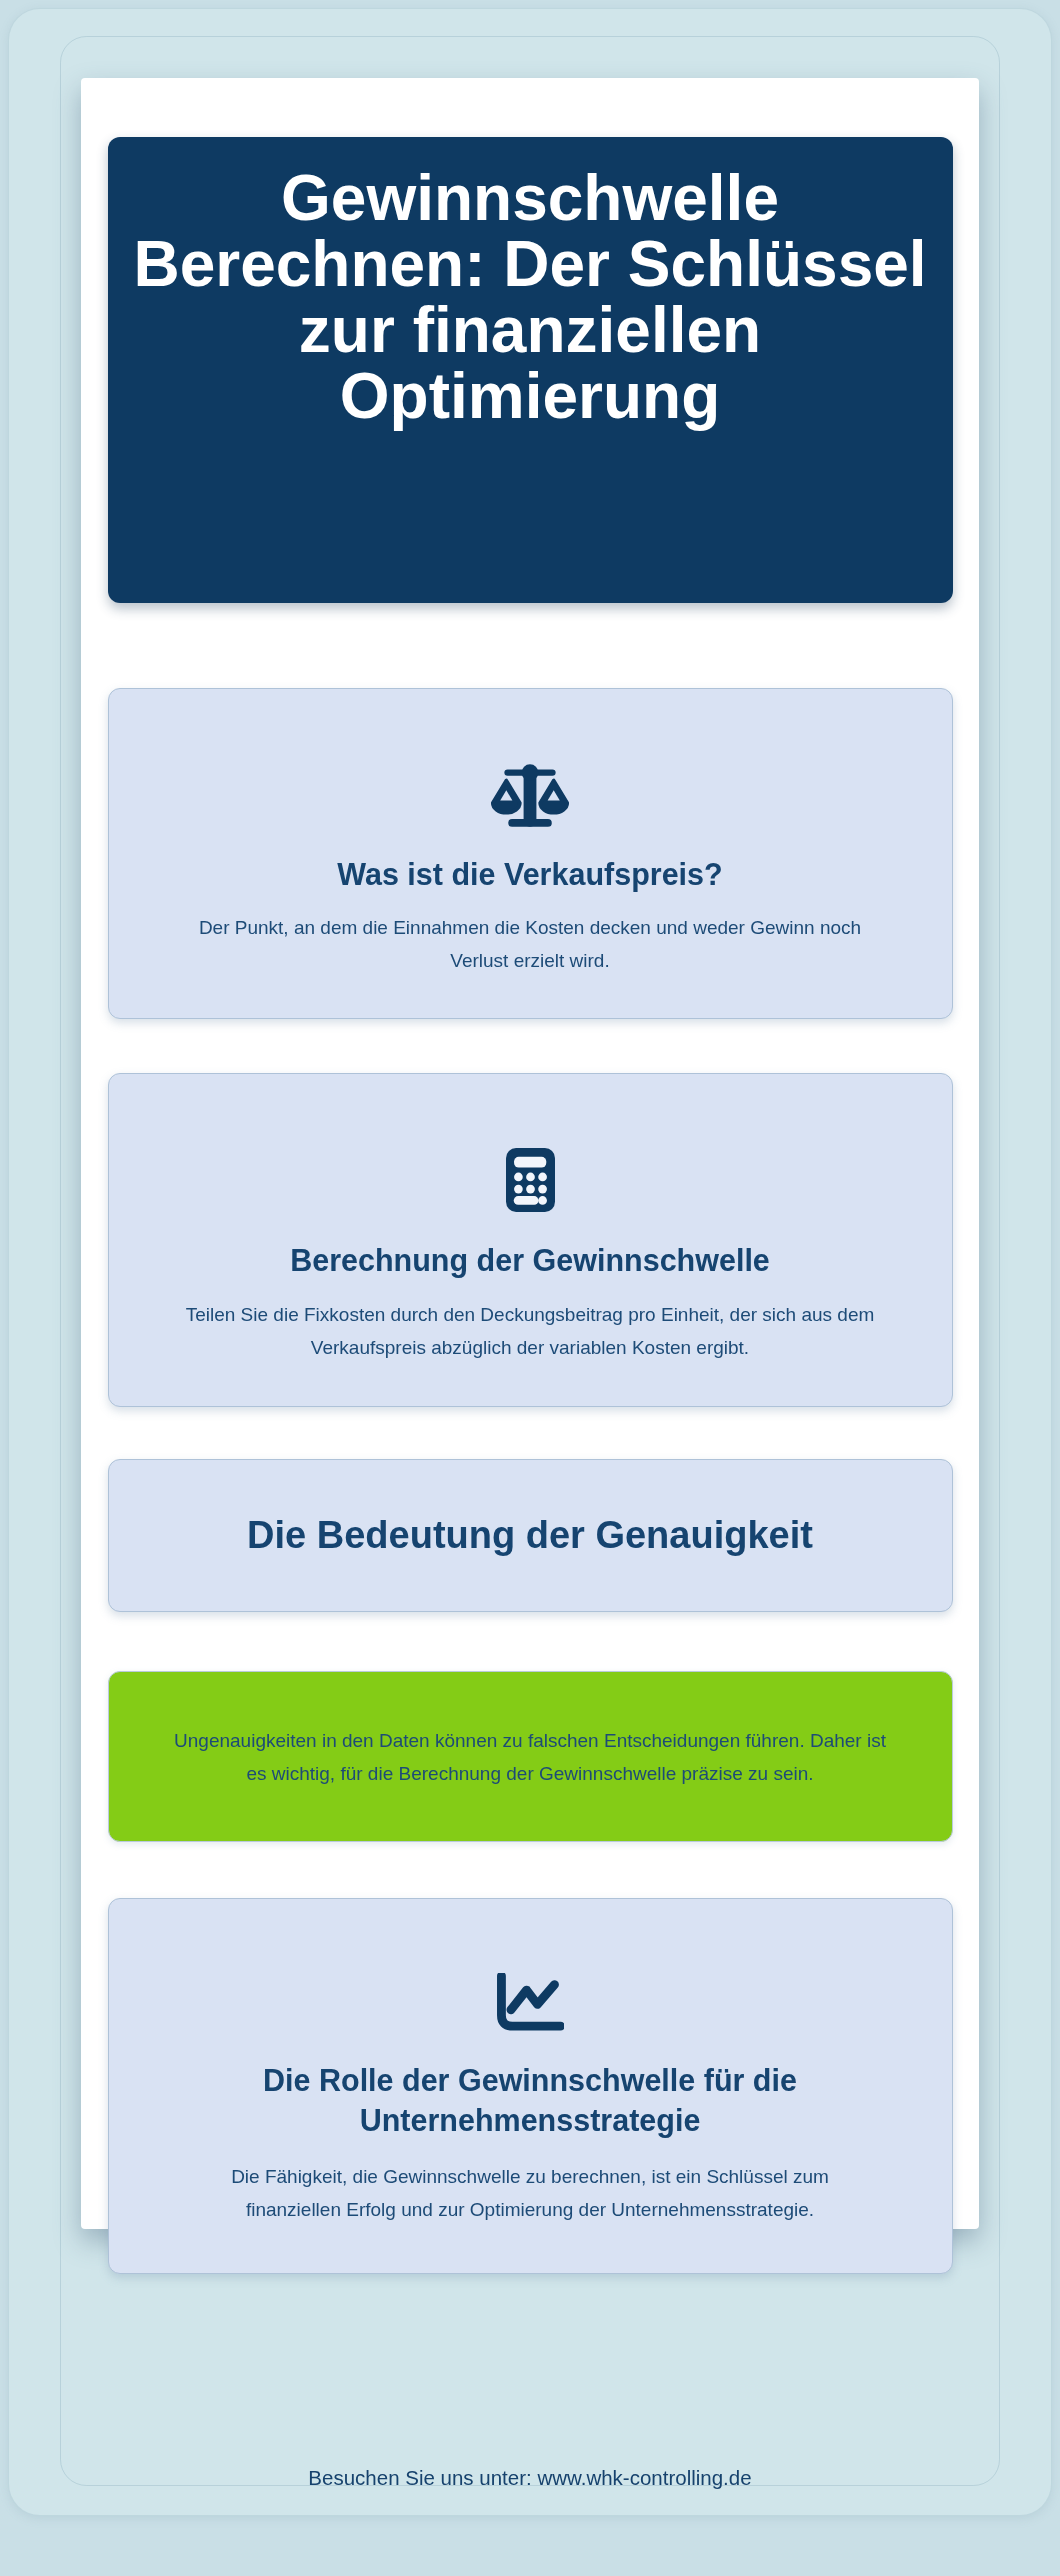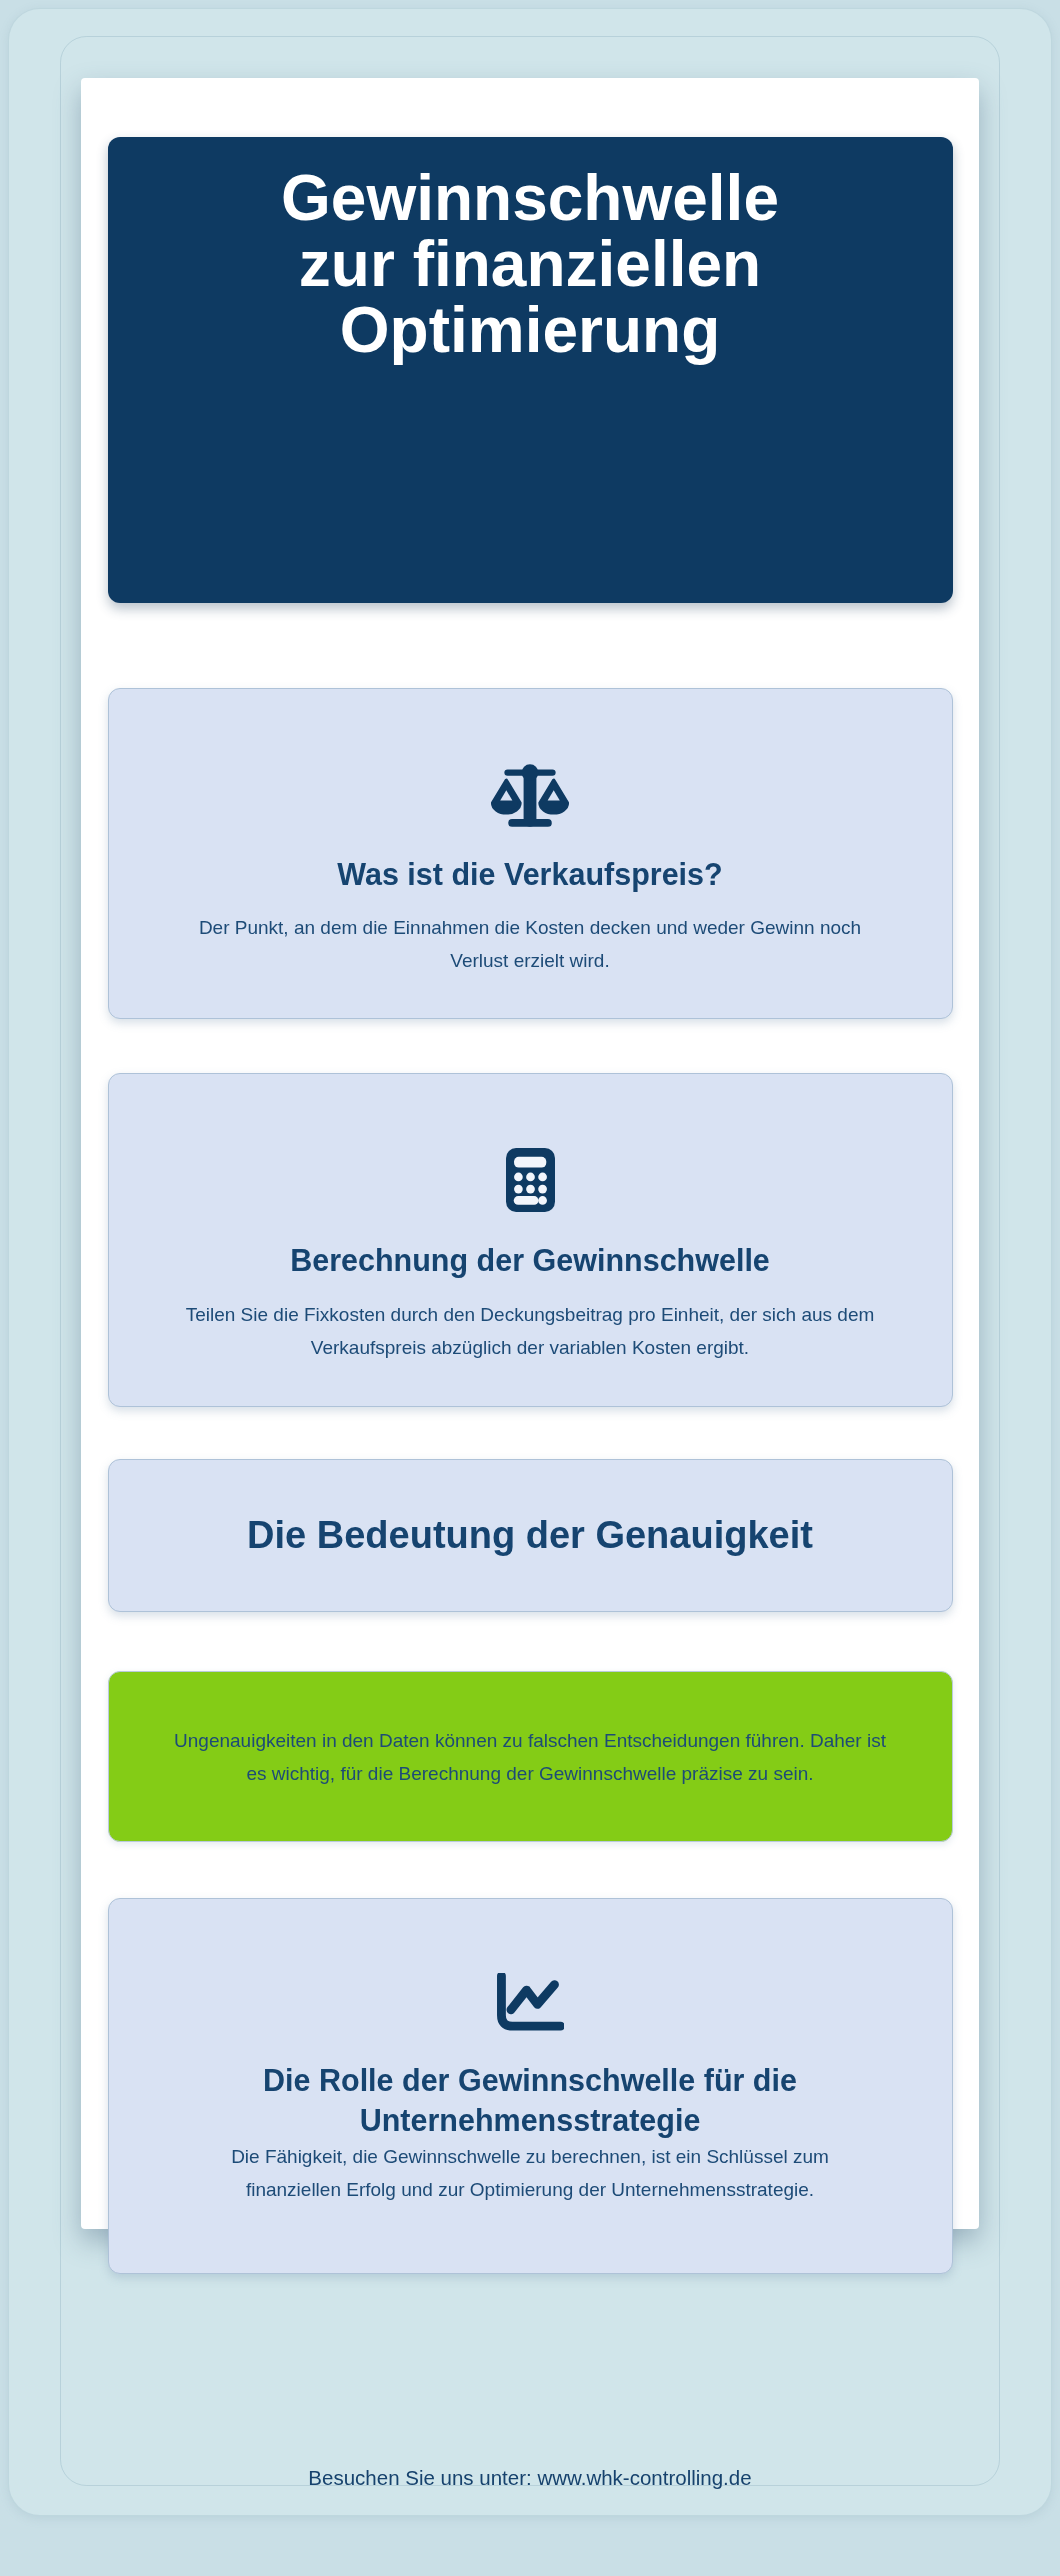--- a/index.html
+++ b/index.html
@@ -63,39 +63,40 @@
   .card-3 { margin-top:52px; height:153px; justify-content:center;align-items:center; }
   .card-3 .card-heading { font-size:38px; }
   .card-4 {
     margin-top:59px; height:171px; justify-content:center;
     background:#84cc16; border:1.3px solid #b9cbdc;
     box-shadow:0 2.7px 6.6px rgba(130,155,180,.18);
   }
   .card-4 .card-body { max-width:735px; }
   .card-5 { margin-top:56px; height:376px; padding-top:74px; }
   .card-5 .card-icon { margin-bottom:28px; }
-  .card-5 .card-heading { max-width:729px; }
+  .card-5 .card-heading { margin-bottom:20px; max-width:729px; }
   .card-5 .card-body { max-width:663px; }
   .footer {
     position:absolute; left:0; right:0; top:2459px;
     text-align:center; color:var(--footer-text,#16426d);
     font-size:20.5px; line-height:37px;
   }
 </style>
 </head>
 <body>
 
 <div class="frame-a"></div>
 <div class="frame-b"></div>
 
 <div class="sheet">
 
   <div class="hero">
     <h1 class="hero-title">
         <span>Gewinnschwelle</span>
+        <span>Berechnen: Der Schlüssel</span>
         <span>zur finanziellen</span>
         <span>Optimierung</span>
       </h1>
   </div>
 
   <div class="card card-1">
     <span class="card-icon">
       <svg width="82" height="68" viewBox="-3 -3 128 106">
         <g fill="none" stroke="currentColor" stroke-linecap="round">
           <line x1="26" y1="13.5" x2="96" y2="13.5" stroke-width="10"></line>

